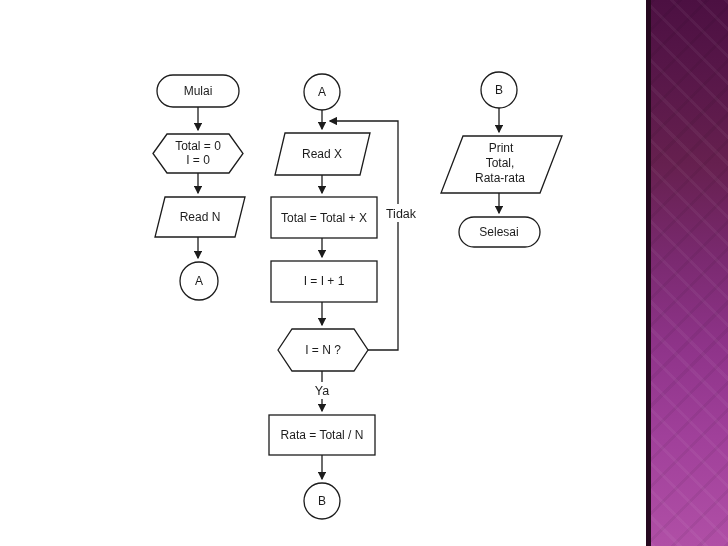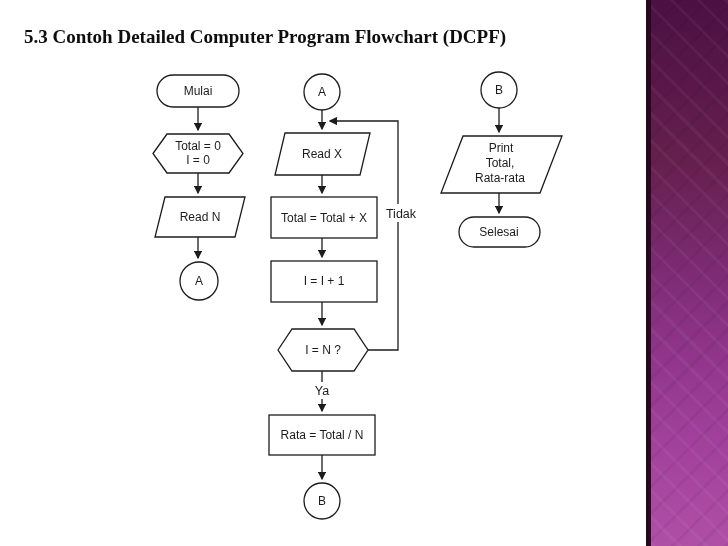--- a/index.html
+++ b/index.html
@@ -66,21 +66,20 @@
     background:
       repeating-linear-gradient(45deg, rgba(255,255,255,0.045) 0 3px, rgba(255,255,255,0) 3px 19px),
       repeating-linear-gradient(-45deg, rgba(0,0,0,0.05) 0 3px, rgba(0,0,0,0) 3px 19px);
   }
 </style>
 </head>
 <body>
 
 <div class="stage">
 
-  <h1 class="slide-title">5.3 Contoh Detailed Computer Program Flowchart (DCPF)</h1>
 
   <svg class="flowchart-svg" width="646" height="546" viewBox="0 0 646 546" xmlns="http://www.w3.org/2000/svg">
     <defs>
       <marker id="arr" viewBox="0 0 10 10" refX="8.5" refY="5" markerWidth="6.5" markerHeight="6.5" orient="auto-start-reverse">
         <path d="M0,0 L10,5 L0,10 Z" fill="#1c1c1c"></path>
       </marker>
     </defs>
 
     <path class="edge" d="M198 107 V130" marker-end="url(#arr)"></path>
     <path class="edge" d="M198 173 V193" marker-end="url(#arr)"></path>

